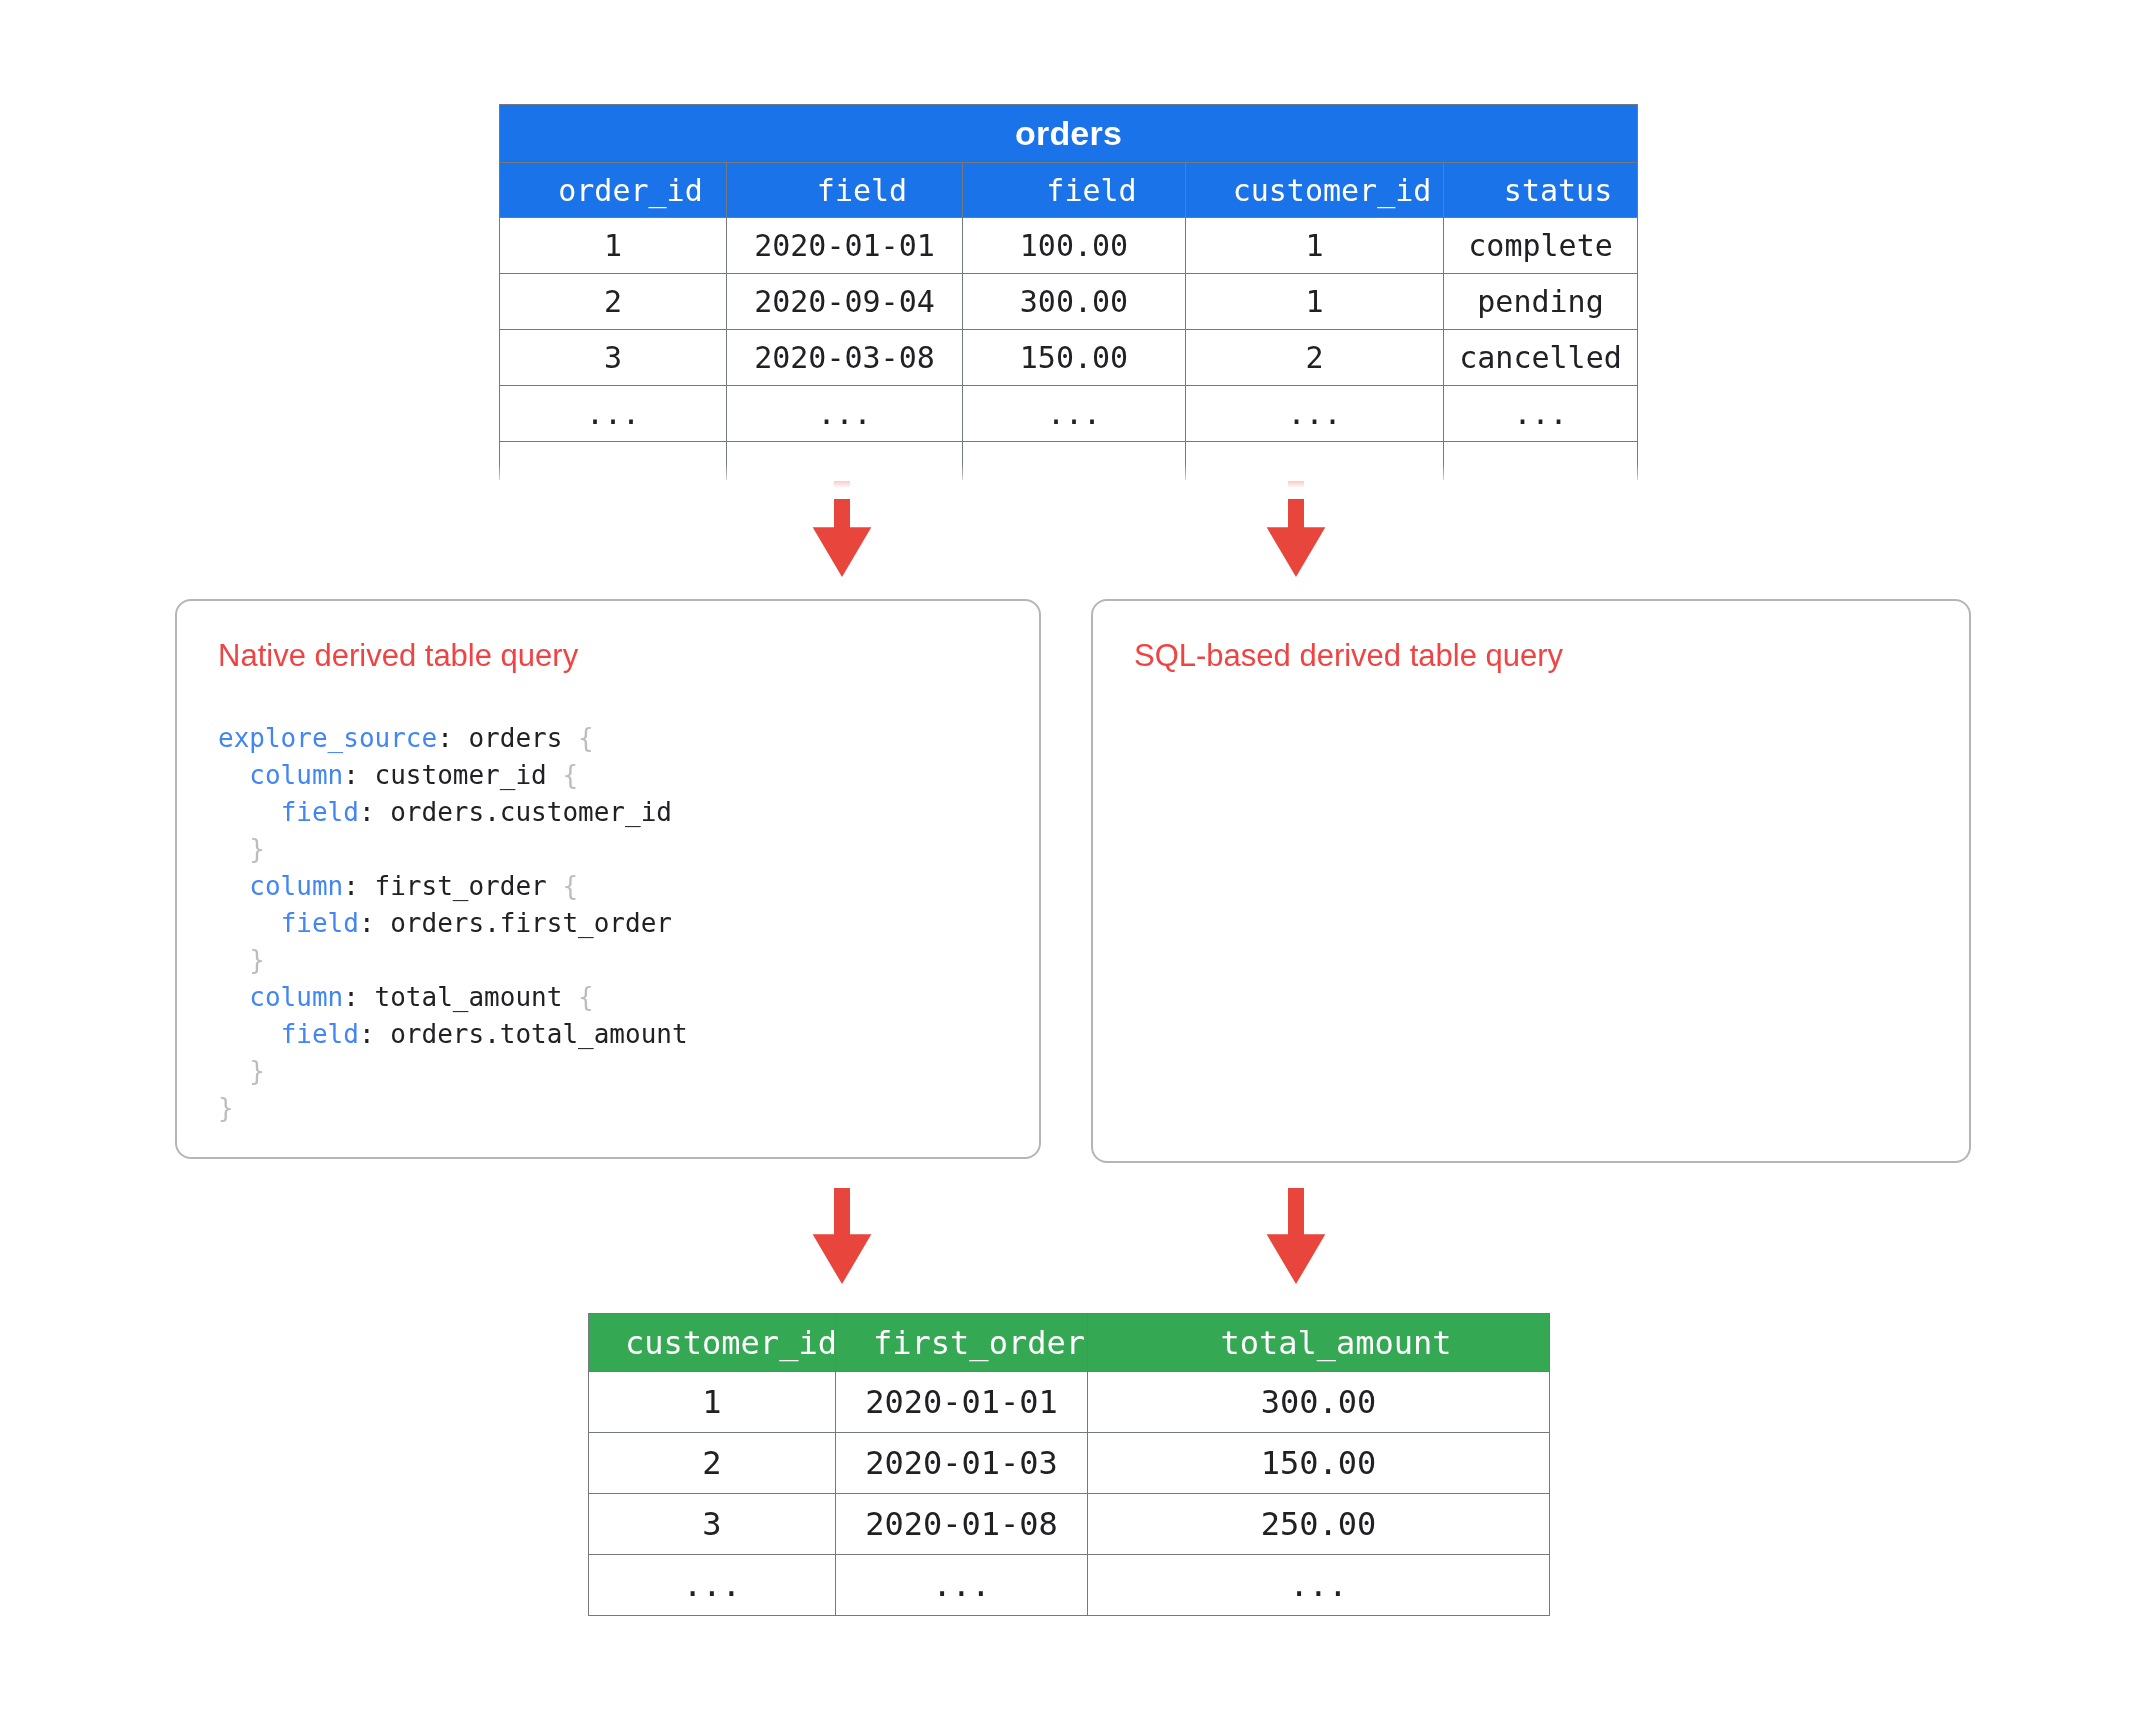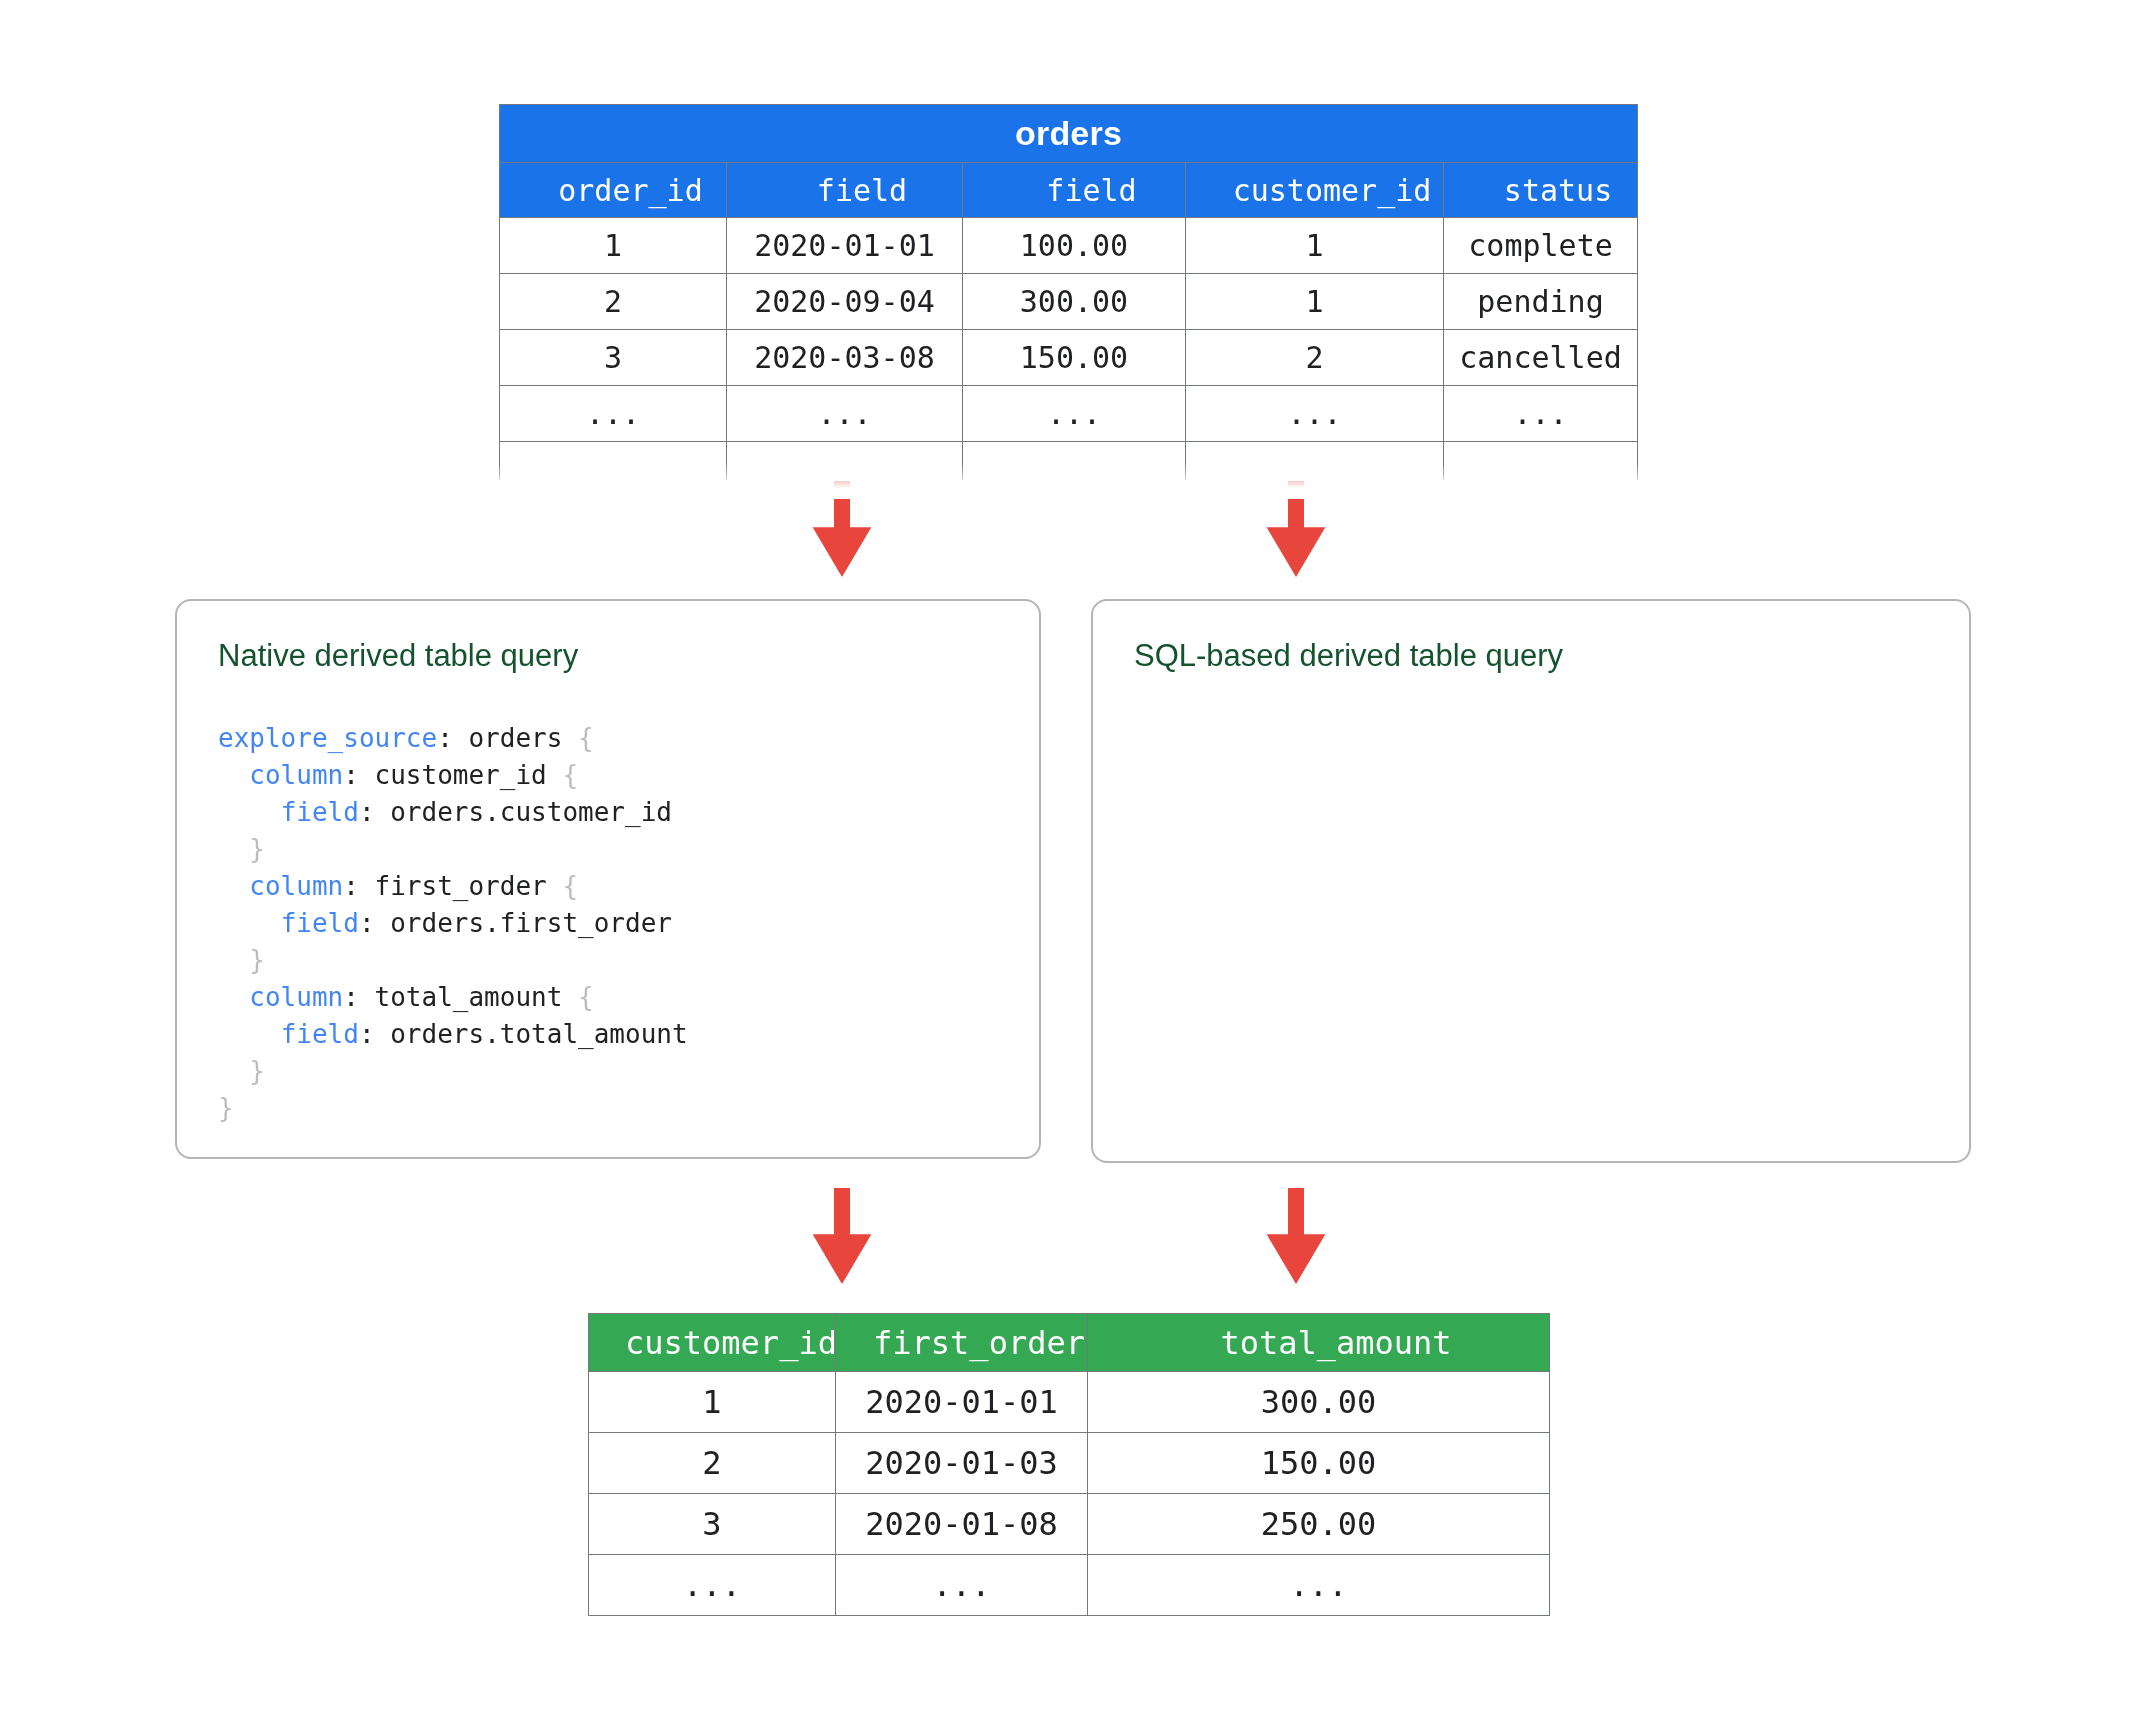--- a/index.html
+++ b/index.html
@@ -121,21 +121,21 @@
   }
   #panel-sql {
     left: 1091px;
     top: 599px;
     width: 880px;
     height: 564px;
   }
   .panel-title {
     font-family: "Liberation Sans", sans-serif;
     font-size: 31px;
-    color: #14532d;
+    color: #ef4444;
     margin: 0 0 46px 0;
     font-weight: 400;
     white-space: nowrap;
   }
   .code-block {
     font-family: "DejaVu Sans Mono", monospace;
     font-size: 26px;
     line-height: 37px;
     color: #202124;
     white-space: pre;

